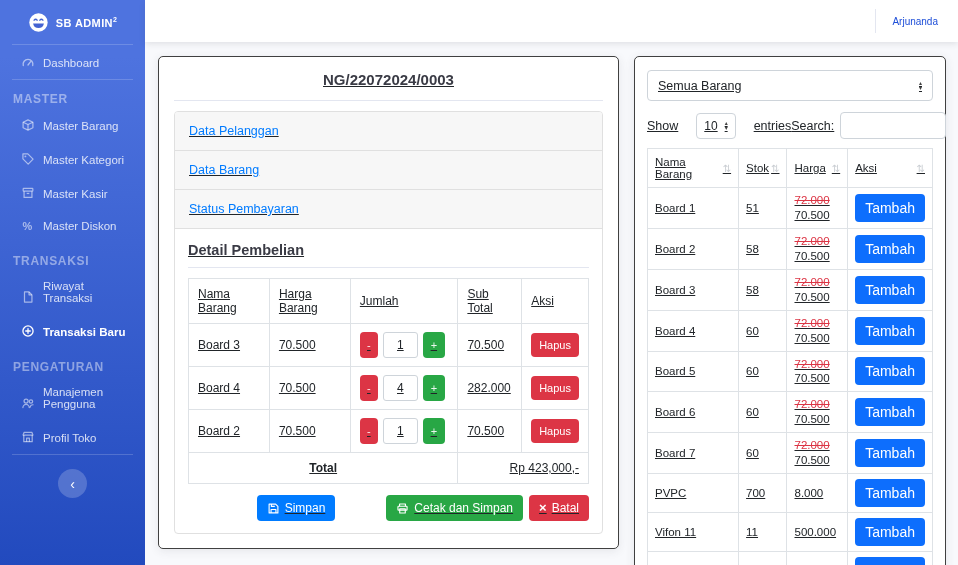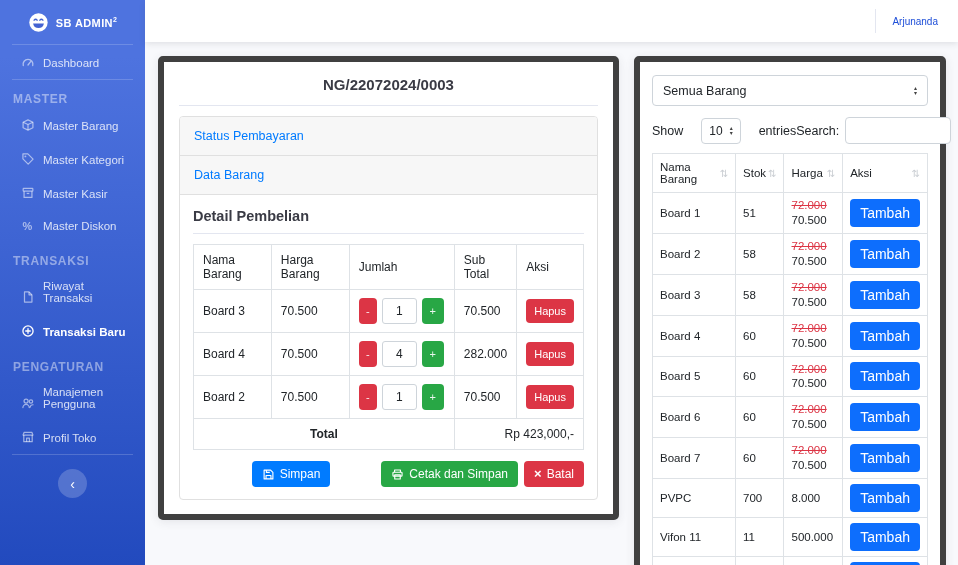--- a/index.html
+++ b/index.html
@@ -51,22 +51,23 @@
     box-shadow: 0 2px 6px rgba(58,59,69,.12);
     display: flex; justify-content: flex-end; align-items: center;
     padding: 0 20px; position: relative; z-index: 2;
   }
   .topbar-divider { width: 1px; height: 24px; background: #e3e6f0; margin-right: 16px; }
   .username { color: #1d4ed8; font-size: 10px; cursor: pointer; }
 
   .content { flex: 1; padding: 14px 12px 0 13px; display: flex; gap: 15px; align-items: flex-start; }
 
   .card {
-    background: #fff; border-radius: 5px; border: 6px solid #404040;
+    background: #fff; border-radius: 5px; border: 1px solid #404040;
     box-shadow: 0 2px 10px rgba(58,59,69,.1);
+    text-decoration: underline;
   }
 
   
   .invoice-card { width: 463px; padding: 14px 15px; }
   .inv-title { text-align: center; font-weight: bold; font-size: 15px; color: #3a3b45; padding-bottom: 12px; }
   .hr { border: 0; border-top: 1px solid #e3e6f0; }
   .form-box { border: 1px solid #e0e0e0; border-radius: 4px; margin-top: 10px; overflow: hidden; }
   .acc-item {
     background: #f7f7f7; border-bottom: 1px solid #e0e0e0;
     padding: 12px 14px; font-size: 12.5px; cursor: pointer;
@@ -268,24 +269,27 @@
     </header>
 
     <div class="content">
 
       <section class="card invoice-card">
         <div class="inv-title">NG/22072024/0003</div>
         <hr class="hr">
 
         <div class="form-box">
           <div class="acc-item">
-            <a class="acc-link">Status Pembayaran</a>
+            <a class="acc-link">Data Pelanggan</a>
           </div>
           <div class="acc-item">
             <a class="acc-link">Data Barang</a>
+          </div>
+          <div class="acc-item">
+            <a class="acc-link">Status Pembayaran</a>
           </div>
 
           <div class="inner">
             <div class="section-title">Detail Pembelian</div>
             <hr class="hr">
 
             <table class="inv-table">
               <thead>
                 <tr>
                   <th class="col-nama">Nama Barang</th>

